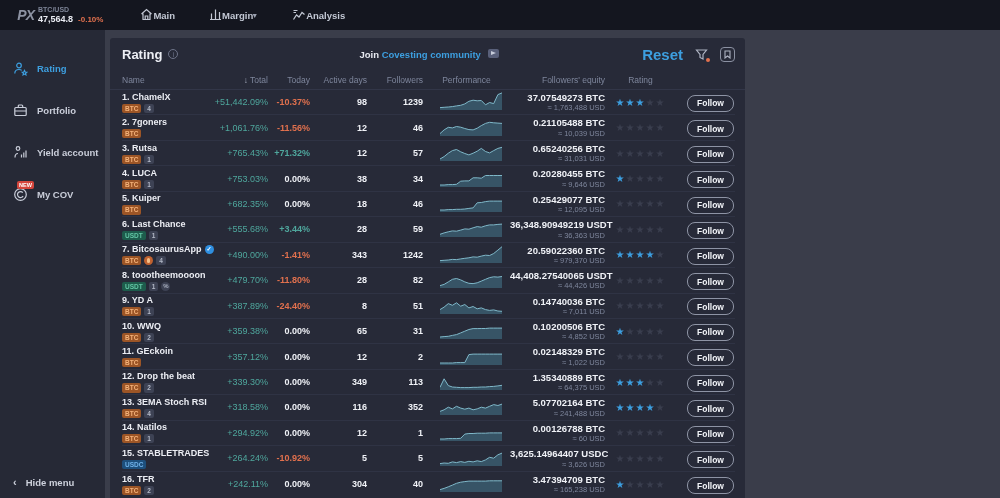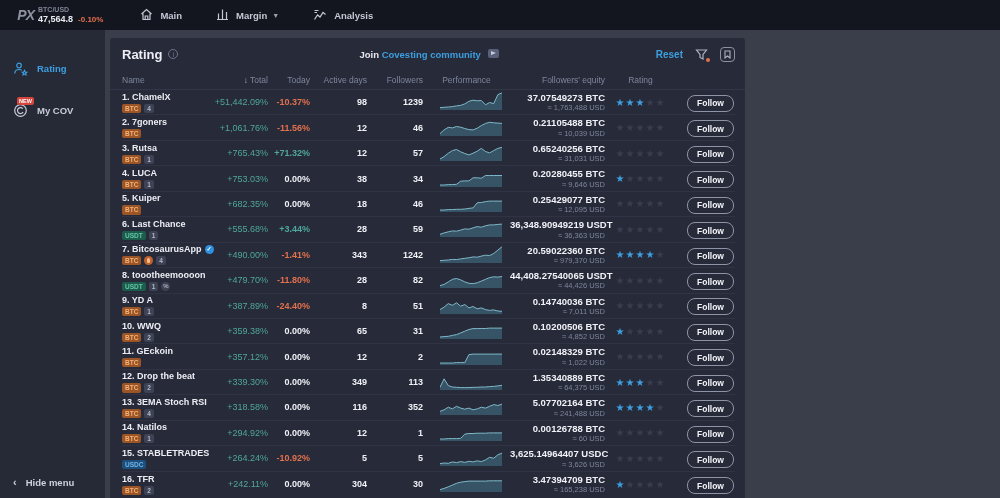--- a/index.html
+++ b/index.html
@@ -8,21 +8,21 @@
   
   .topbar { position:relative; height:30px; background:#14161f; display:flex; align-items:center; }
   .logo { width:34px; text-align:right; font-size:14px; font-weight:bold; font-style:italic;
     color:#8d93a3; letter-spacing:-1px; }
   .ticker { margin-left:4px; display:flex; flex-direction:column; line-height:1.15; }
   .ticker-pair { font-size:7px; color:#7d8496; font-weight:bold; }
   .ticker-row { display:flex; gap:5px; align-items:baseline; }
   .ticker-price { font-size:9px; font-weight:bold; color:#e9ebf2; }
   .ticker-change { font-size:8px; font-weight:bold; color:#e2714e; }
   .topnav { display:flex; margin-left:20px; height:100%; }
-  .nav-item { position:relative; display:flex; align-items:center; gap:7px; padding:0 17px;
+  .nav-item { position:relative; display:flex; align-items:center; padding:0 17px;
     cursor:pointer; color:#c3c8d4; font-size:9.5px; font-weight:bold; }
   .nav-item svg { stroke:#c3c8d4; }
   .nav-item.active { color:#ffffff; }
   .nav-item.active svg { stroke:#ffffff; }
   .nav-item.active::after { content:""; position:absolute; left:8px; right:8px; bottom:0;
     height:2px; background:#ffffff; }
   .chev { font-size:7px; color:#9aa0af; margin-left:-2px; }
   
   .layout { display:flex; height:468px; }
   .sidebar { width:105px; background:#262936; position:relative; flex:none; }
@@ -49,21 +49,21 @@
     margin-left:6px; cursor:pointer; }
   .join-wrap { position:absolute; left:3px; right:0; text-align:center; font-size:9.5px; pointer-events:none; }
   .join-wrap > * { pointer-events:auto; }
   .join-prefix { color:#e7e9f0; font-weight:bold; }
   .join-link { color:#3d9fe0; font-weight:bold; cursor:pointer; }
   .tg-icon { display:inline-block; width:11px; height:9px; background:#59607a; border-radius:2px;
     margin-left:4px; position:relative; cursor:pointer; }
   .tg-icon::after { content:""; position:absolute; left:3px; top:2px; width:0; height:0;
     border-left:5px solid #c7ccda; border-top:2.5px solid transparent; border-bottom:2.5px solid transparent; }
   .head-actions { margin-left:auto; display:flex; align-items:center; gap:12px; position:relative; z-index:2; }
-  .reset-btn { color:#3d9fe0; font-size:10px; font-weight:bold; background:none; border:none; cursor:pointer;padding-left:40px; }
+  .reset-btn { color:#3d9fe0; font-size:15px; font-weight:bold; background:none; border:none; cursor:pointer;padding-left:40px; }
   .icon-btn { position:relative; background:none; border:none; cursor:pointer; padding:0; line-height:0; }
   .filter-dot { position:absolute; right:-2px; bottom:-1px; width:4px; height:4px; border-radius:50%;
     background:#e2714e; }
   .bm-box { width:15px; height:15px; border:1px solid #8b91a2; border-radius:4px; display:flex;
     align-items:center; justify-content:center; }
   
   .grid { display:grid; grid-template-columns:83px 63px 42px 57px 56px 87px 95px 71px 58px;
     align-items:center; }
   .thead { height:20px; padding:0 10px 0 12px; border-bottom:1px solid #323648; }
   .th { color:#7e869c; font-size:8.5px; }
@@ -142,20 +142,34 @@
   <aside class="sidebar" id="sidebar">
     <div class="side-item active">
         <span class="icon-wrap"><svg width="15" height="15" viewBox="0 0 15 15" fill="none" stroke-width="1.2">
             <circle cx="6" cy="4.5" r="2.3"></circle>
             <path d="M1.8 12.5c0-2.4 1.9-4 4.2-4 1 0 2 .3 2.7.9M11.5 9.5l.7 1.5 1.6.2-1.2 1.1.3 1.6-1.4-.8-1.4.8.3-1.6-1.2-1.1 1.6-.2z"></path>
           </svg></span>
         <span>Rating</span>
       </div>
       <div class="side-item">
         <span class="icon-wrap"><svg width="15" height="15" viewBox="0 0 15 15" fill="none" stroke-width="1.2">
+            <rect x="1.8" y="4.5" width="11.4" height="8" rx="1"></rect>
+            <path d="M5.3 4.5V3a1 1 0 0 1 1-1h2.4a1 1 0 0 1 1 1v1.5M1.8 8h11.4"></path>
+          </svg></span>
+        <span>Portfolio</span>
+      </div>
+      <div class="side-item">
+        <span class="icon-wrap"><svg width="15" height="15" viewBox="0 0 15 15" fill="none" stroke-width="1.2">
+            <circle cx="5" cy="3.5" r="1.8"></circle>
+            <path d="M2 12.5c0-2.4 1.4-4 3-4M8.5 12.5V9.5M10.8 12.5V7.5M13 12.5V5.5"></path>
+          </svg></span>
+        <span>Yield account</span>
+      </div>
+      <div class="side-item">
+        <span class="icon-wrap"><svg width="15" height="15" viewBox="0 0 15 15" fill="none" stroke-width="1.2">
             <circle cx="7.5" cy="7.5" r="5.8"></circle>
             <path d="M9.8 5.6a3 3 0 1 0 .3 3.5"></path>
           </svg><span class="new-badge">NEW</span></span>
         <span>My COV</span>
       </div>
       <div class="hide-menu">
       <span class="hide-chev">‹</span>
       <span>Hide menu</span>
     </div>
   </aside>
@@ -640,21 +654,21 @@
 
       </div>
       <div class="badges">
                 <span class="badge btc">BTC</span>
                 <span class="badge count">2</span>
               </div>
     </div>
     <div class="cell num total">+242.11%</div>
     <div class="cell num today zero">0.00%</div>
     <div class="cell num days">304</div>
-    <div class="cell num followers">30</div>
+    <div class="cell num followers">40</div>
     <div class="cell perf"><svg width="62" height="20" viewBox="0 0 62 20">
                 <polygon points="0.0,17.6 4.1,16.4 8.3,14.8 12.4,13.1 16.5,11.3 20.7,10.2 24.8,9.6 28.9,9.1 33.1,9.1 37.2,9.1 41.3,9.1 45.5,9.1 49.6,8.8 53.7,8.8 57.9,8.8 62.0,8.8 62,20 0,20" fill="#3b5c6e" opacity="0.85"></polygon>
                 <polyline points="0.0,17.6 4.1,16.4 8.3,14.8 12.4,13.1 16.5,11.3 20.7,10.2 24.8,9.6 28.9,9.1 33.1,9.1 37.2,9.1 41.3,9.1 45.5,9.1 49.6,8.8 53.7,8.8 57.9,8.8 62.0,8.8" fill="none" stroke="#7fb8c9" stroke-width="1"></polyline>
               </svg></div>
     <div class="cell equity">
       <div class="eq-main">3.47394709 BTC</div>
       <div class="eq-sub">≈ 165,238 USD</div>
     </div>
     <div class="cell stars"><span class="star on">★</span><span class="star">★</span><span class="star">★</span><span class="star">★</span><span class="star">★</span></div>
     <div class="cell follow-cell">

